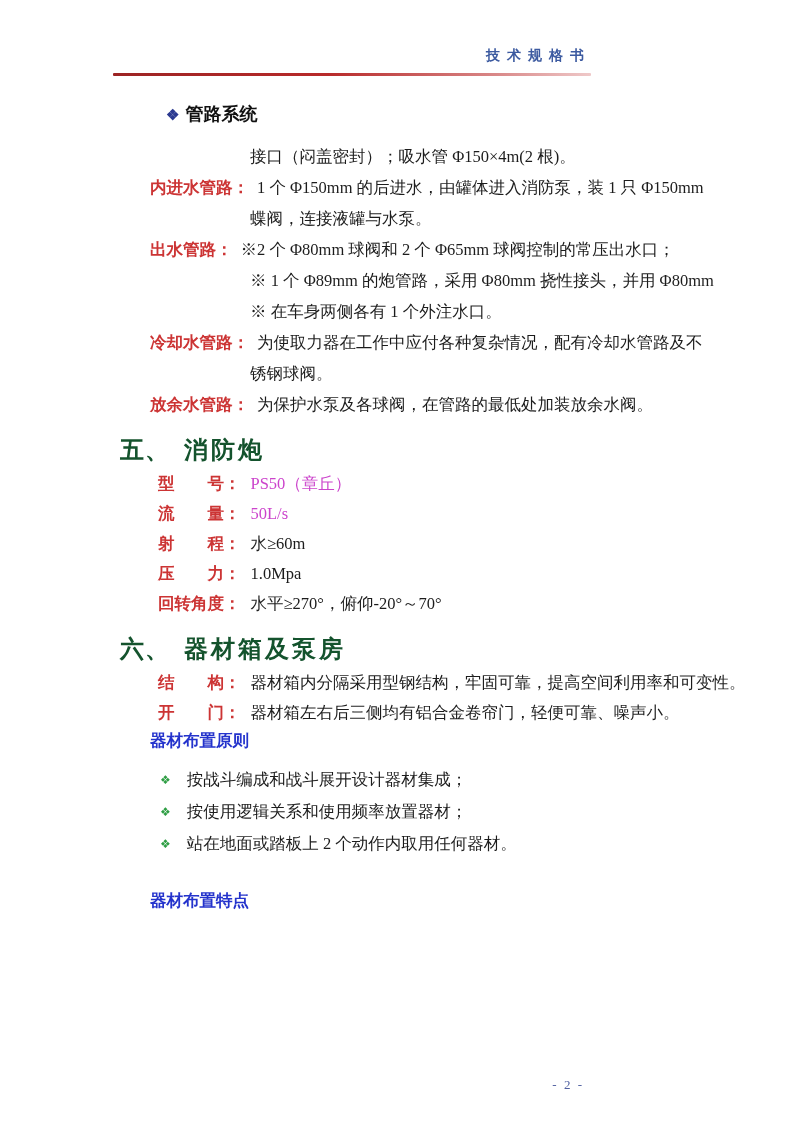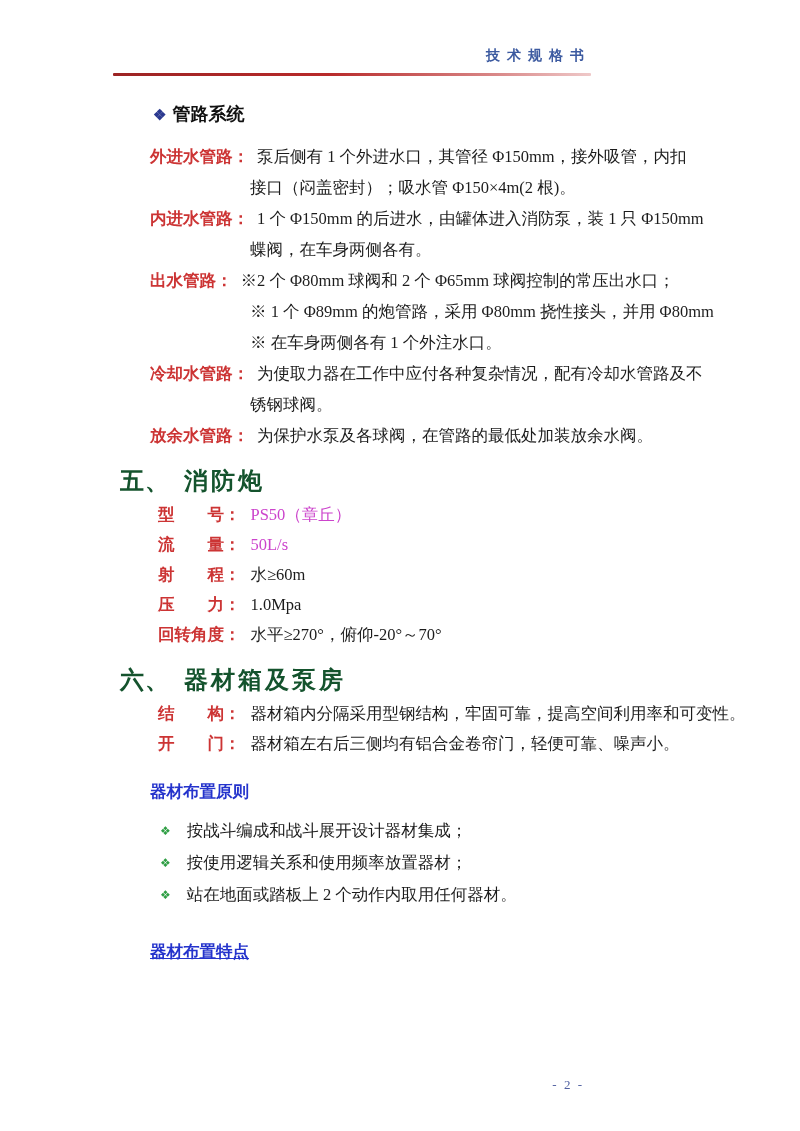--- a/index.html
+++ b/index.html
@@ -34,21 +34,21 @@
     height: 3px;
     background: linear-gradient(90deg, #9c2424 0%, #b82a2a 45%, #d98888 80%, #efc9c9 100%);
     border-radius: 1px;
   }
 
   
   .content { padding-left: 150px; padding-right: 85px; }
 
   .piping-heading {
     margin-top: 25px;
-    margin-left: 3px;
+    margin-left: 16px;
     font-size: 18px;
     font-weight: bold;
     color: #111111;
     line-height: 26px;
   }
   .piping-heading .diamond {
     color: #2b3990;
     font-size: 15px;
     margin-right: 6px;
   }
@@ -80,42 +80,41 @@
     line-height: 30px;
     font-size: 16.5px;
     padding-left: 8px;
     white-space: nowrap;
   }
   .spec-label { color: #cc3434; font-weight: bold; margin-right: 10px; text-align: right; }
   .spec-value.magenta { color: #cc44cc; }
   .spec-value.black { color: #1c1c1c; }
 
   .sub-heading {
-    margin-top: 20px;
     font-size: 16.5px;
     font-weight: bold;
     color: #2433cc;
     line-height: 26px;
   }
 
   .bullet-list { margin-top: 10px; }
   .bullet-row {
     line-height: 31px;
     font-size: 16.5px;
     white-space: nowrap;
     padding-left: 10px;
   }
   .bullet-row .diamond {
     color: #2f9e44;
     font-size: 12px;
     margin-right: 16px;
     vertical-align: 1px;
   }
 
-  .sub-heading.features { margin-top: 28px; text-decoration: underline; }
+  .sub-heading.features { margin-top: 28px; }
 
   
   .page-footer {
     position: absolute;
     right: 95px;
     bottom: 38px;
     font-size: 13px;
     color: #4f5fa0;
     letter-spacing: 2px;
   }
@@ -132,31 +131,28 @@
 
   <div class="content">
 
     <div class="piping-heading">
       <span class="diamond">❖</span><span>管路系统</span>
     </div>
 
     <div class="pipe-list">
 
       <div>
-        <div class="pipe-line">
-          <span class="pipe-label">外进水管路：</span><span>泵后侧有 1 个外进水口，其管径 Φ150mm，接外吸管，内扣</span>
-        </div>
         <div class="pipe-line pl-c1">接口（闷盖密封）；吸水管 Φ150×4m(2 根)。</div>
       </div>
 
       <div>
         <div class="pipe-line">
           <span class="pipe-label">内进水管路：</span><span>1 个 Φ150mm 的后进水，由罐体进入消防泵，装 1 只 Φ150mm</span>
         </div>
-        <div class="pipe-line pl-c1">蝶阀，在车身两侧各有。</div>
+        <div class="pipe-line pl-c1">蝶阀，连接液罐与水泵。</div>
       </div>
 
       <div>
         <div class="pipe-line">
           <span class="pipe-label">出水管路：</span><span>※2 个 Φ80mm 球阀和 2 个 Φ65mm 球阀控制的常压出水口；</span>
         </div>
         <div class="pipe-line pl-c1">※ 1 个 Φ89mm 的炮管路，采用 Φ80mm 挠性接头，并用 Φ80mm</div>
       </div>
 
       <div>

